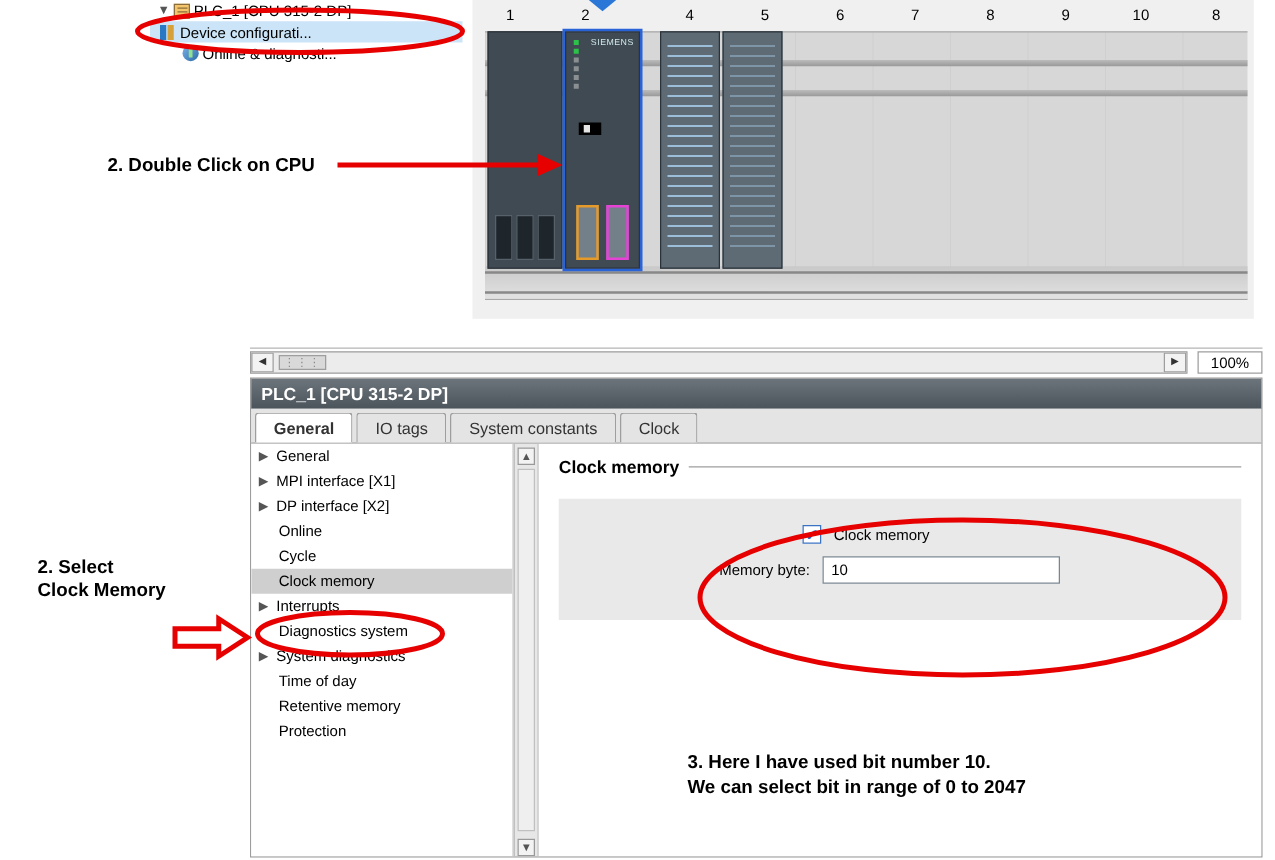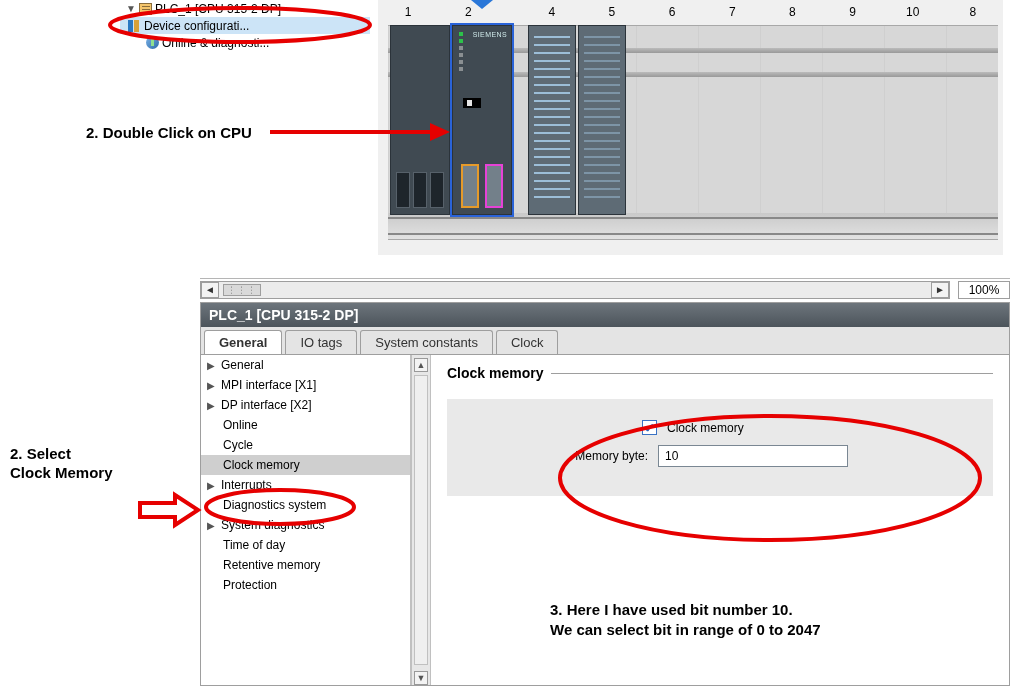--- a/index.html
+++ b/index.html
@@ -85,21 +85,21 @@
   .form-area { background:#e9e9e9; margin-top:18px; padding:14px 24px 18px; border:1px solid transparent; }
   .row { display:flex; align-items:center; gap:10px; margin:6px 0 10px; }
   .row.indent { padding-left:90px; }
   .chk { width:15px; height:15px; border:1px solid #3a72c4; background:#fff; display:flex; align-items:center; justify-content:center; color:#2a63c0; font-size:12px; font-weight:bold; }
   .tinput { height:22px; border:1px solid #7a8793; background:#fff; padding:0 6px; font-size:12px; width:190px; }
   .form-lbl { font-size:12px; }
 
   
   .anno { position:absolute; font-family:Arial, sans-serif; font-weight:bold; pointer-events:none; }
   .anno1 { left:86px; top:124px; font-size:15px; }
-  .anno2 { left:10px; top:445px; font-size:15px; line-height:1.25; }
+  .anno2 { left:30px; top:445px; font-size:15px; line-height:1.25; }
   .anno3 { left:550px; top:600px; font-size:15px; line-height:1.3; }
   svg.overlay { position:absolute; left:0; top:0; width:1020px; height:688px; pointer-events:none; }
 </style>
 </head>
 <body>
 
 <div class="tree">
   <div class="tree-row">
     <span class="tree-caret">▼</span>
     <span class="tree-icon plc-icon"></span>

